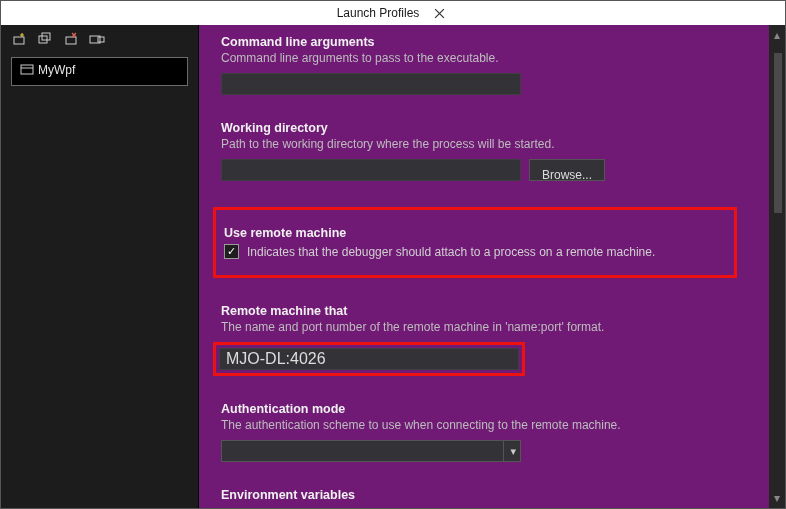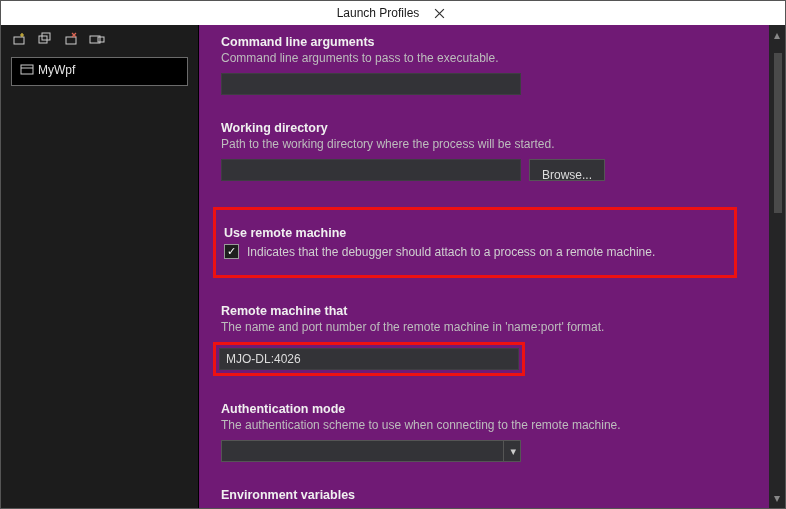--- a/index.html
+++ b/index.html
@@ -87,21 +87,21 @@
   }
   .scroll-arrow{position:absolute;width:16px;height:16px;right:0;display:flex;align-items:center;justify-content:center;color:#888;}
   .scroll-arrow.up{top:2px;}
   .scroll-arrow.down{bottom:2px;}
 
   .section { margin-bottom:26px; }
   .sec-title { font-weight:bold; color:#f0f0f0; font-size:12.5px; margin-bottom:2px;}
   .sec-desc { color:#bdbdbd; font-size:12px; margin-bottom:8px; }
   .txt-input {
     width:300px;height:22px;background:#333337;border:1px solid #3e3e42;color:#ddd;
-    padding:2px 6px;font-size:12px;outline:none;
+    padding:2px 6px;font-size:16px;outline:none;
   }
   .txt-input.wide{width:300px;}
   .row { display:flex; gap:8px; align-items:center;}
   .browse-btn{
     background:#333337;border:1px solid #555;color:#ddd;height:22px;padding:8px 12px;
     font-size:12px;cursor:pointer;
   }
   .chk-row{display:flex;align-items:center;gap:8px;margin-top:4px;}
   .chk-box{
     width:15px;height:15px;border:1px solid #9a9a9a;background:#1e1e1e;

